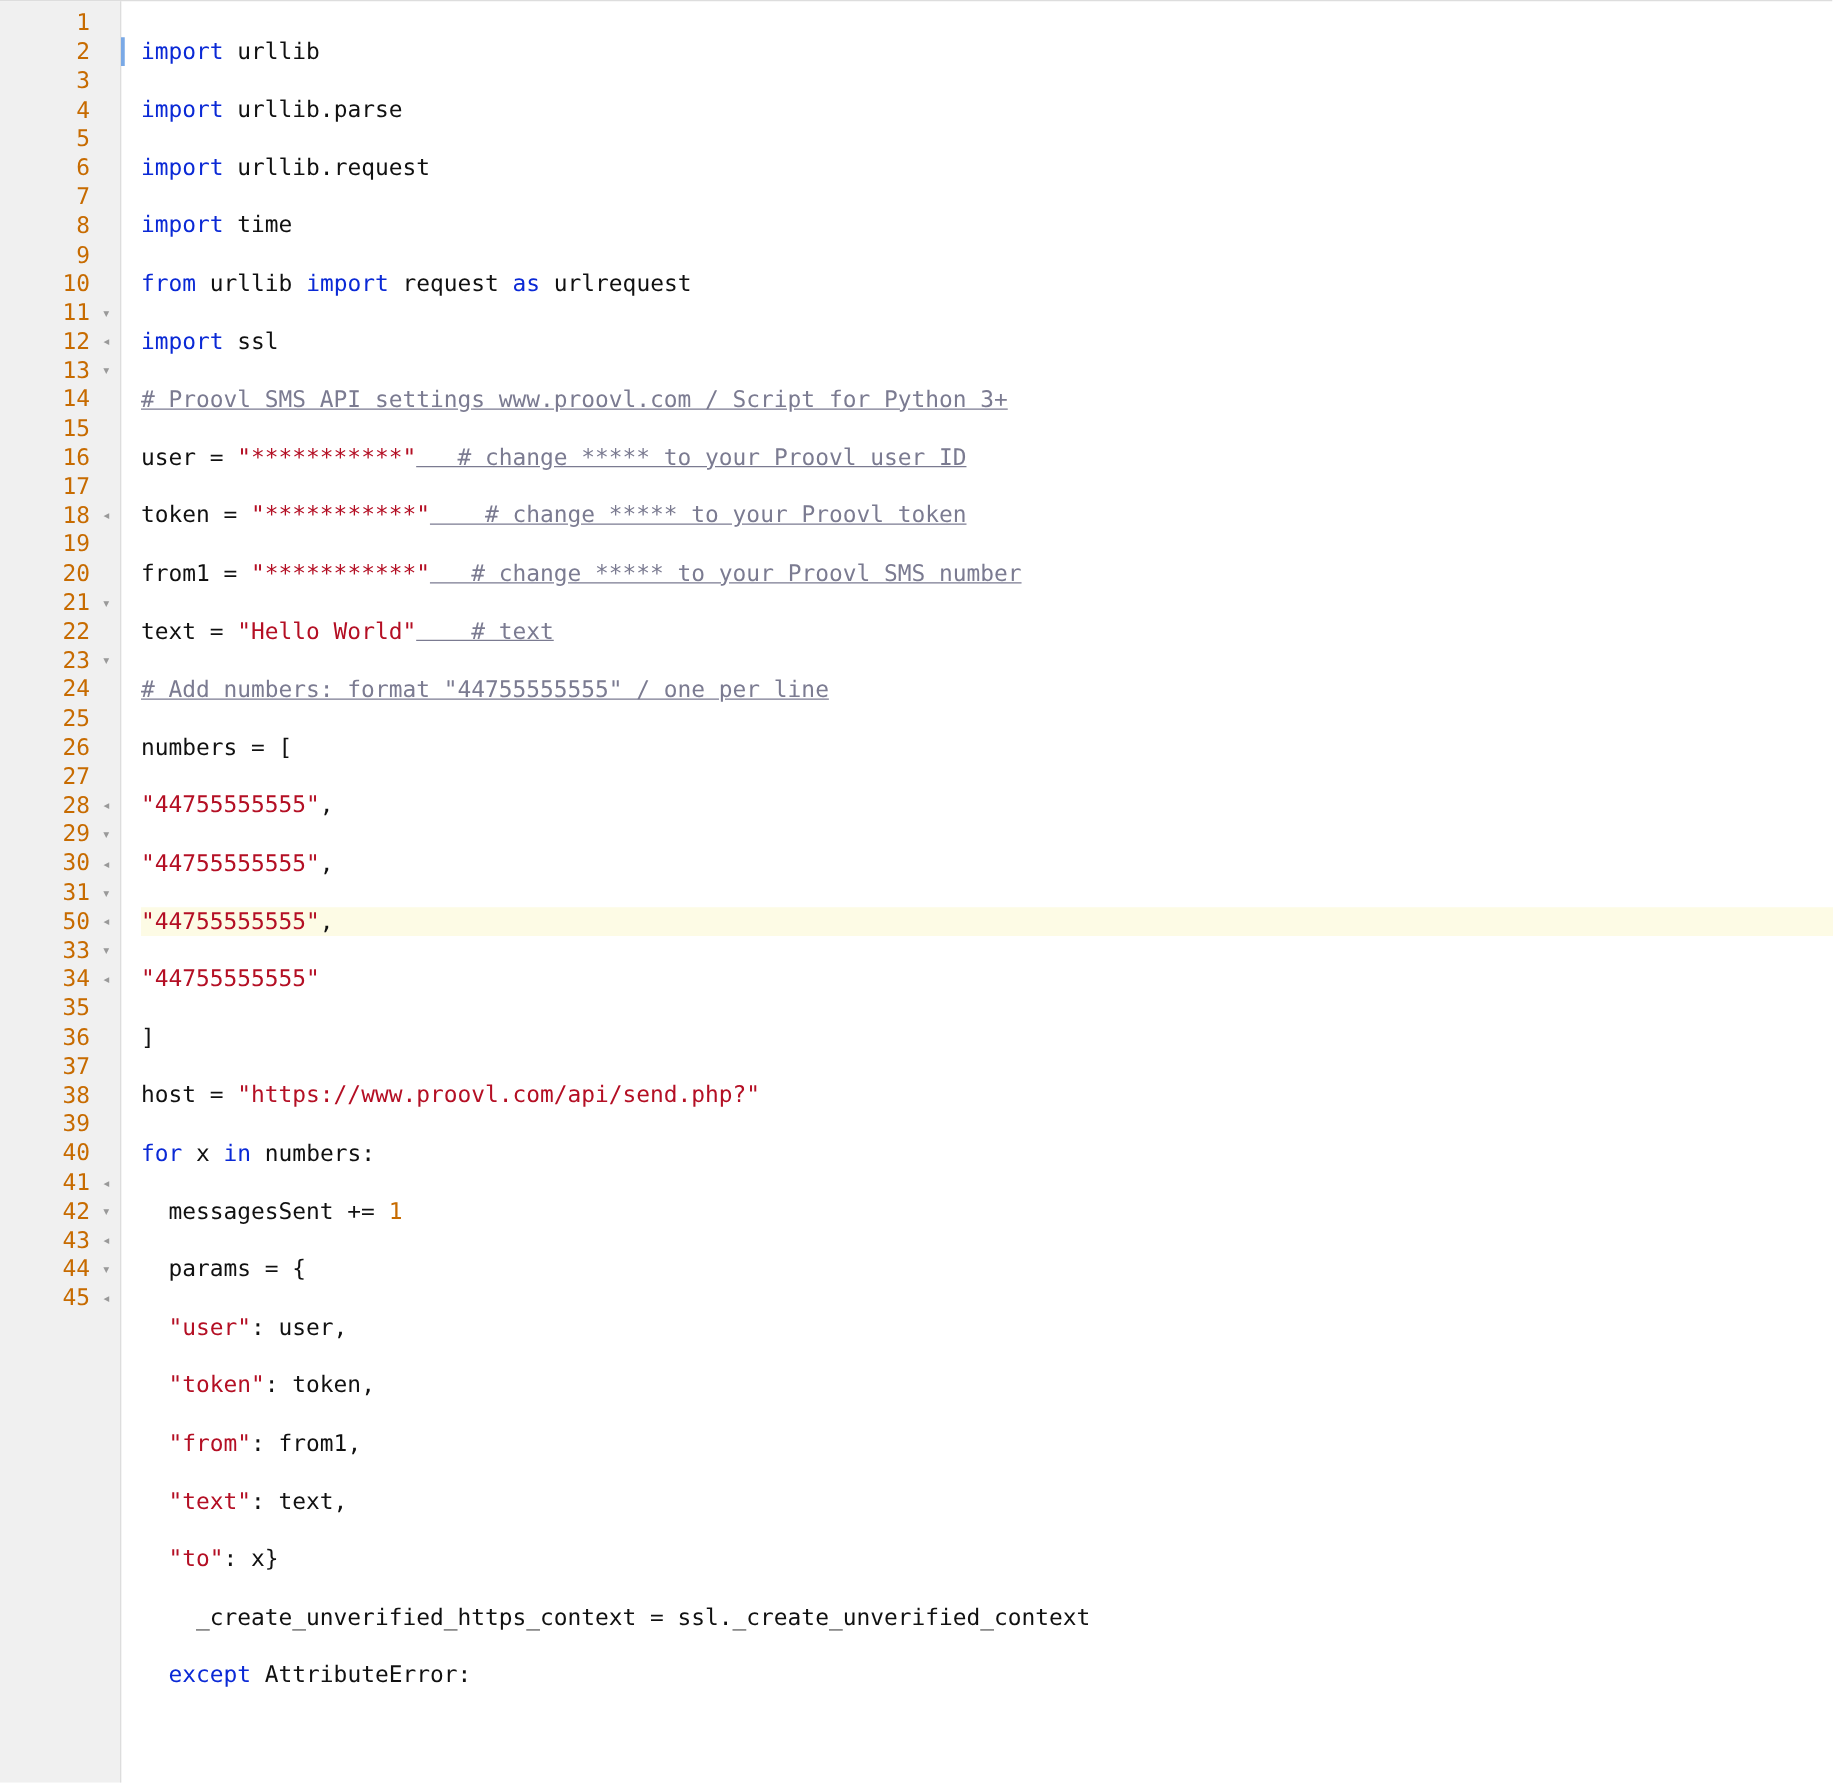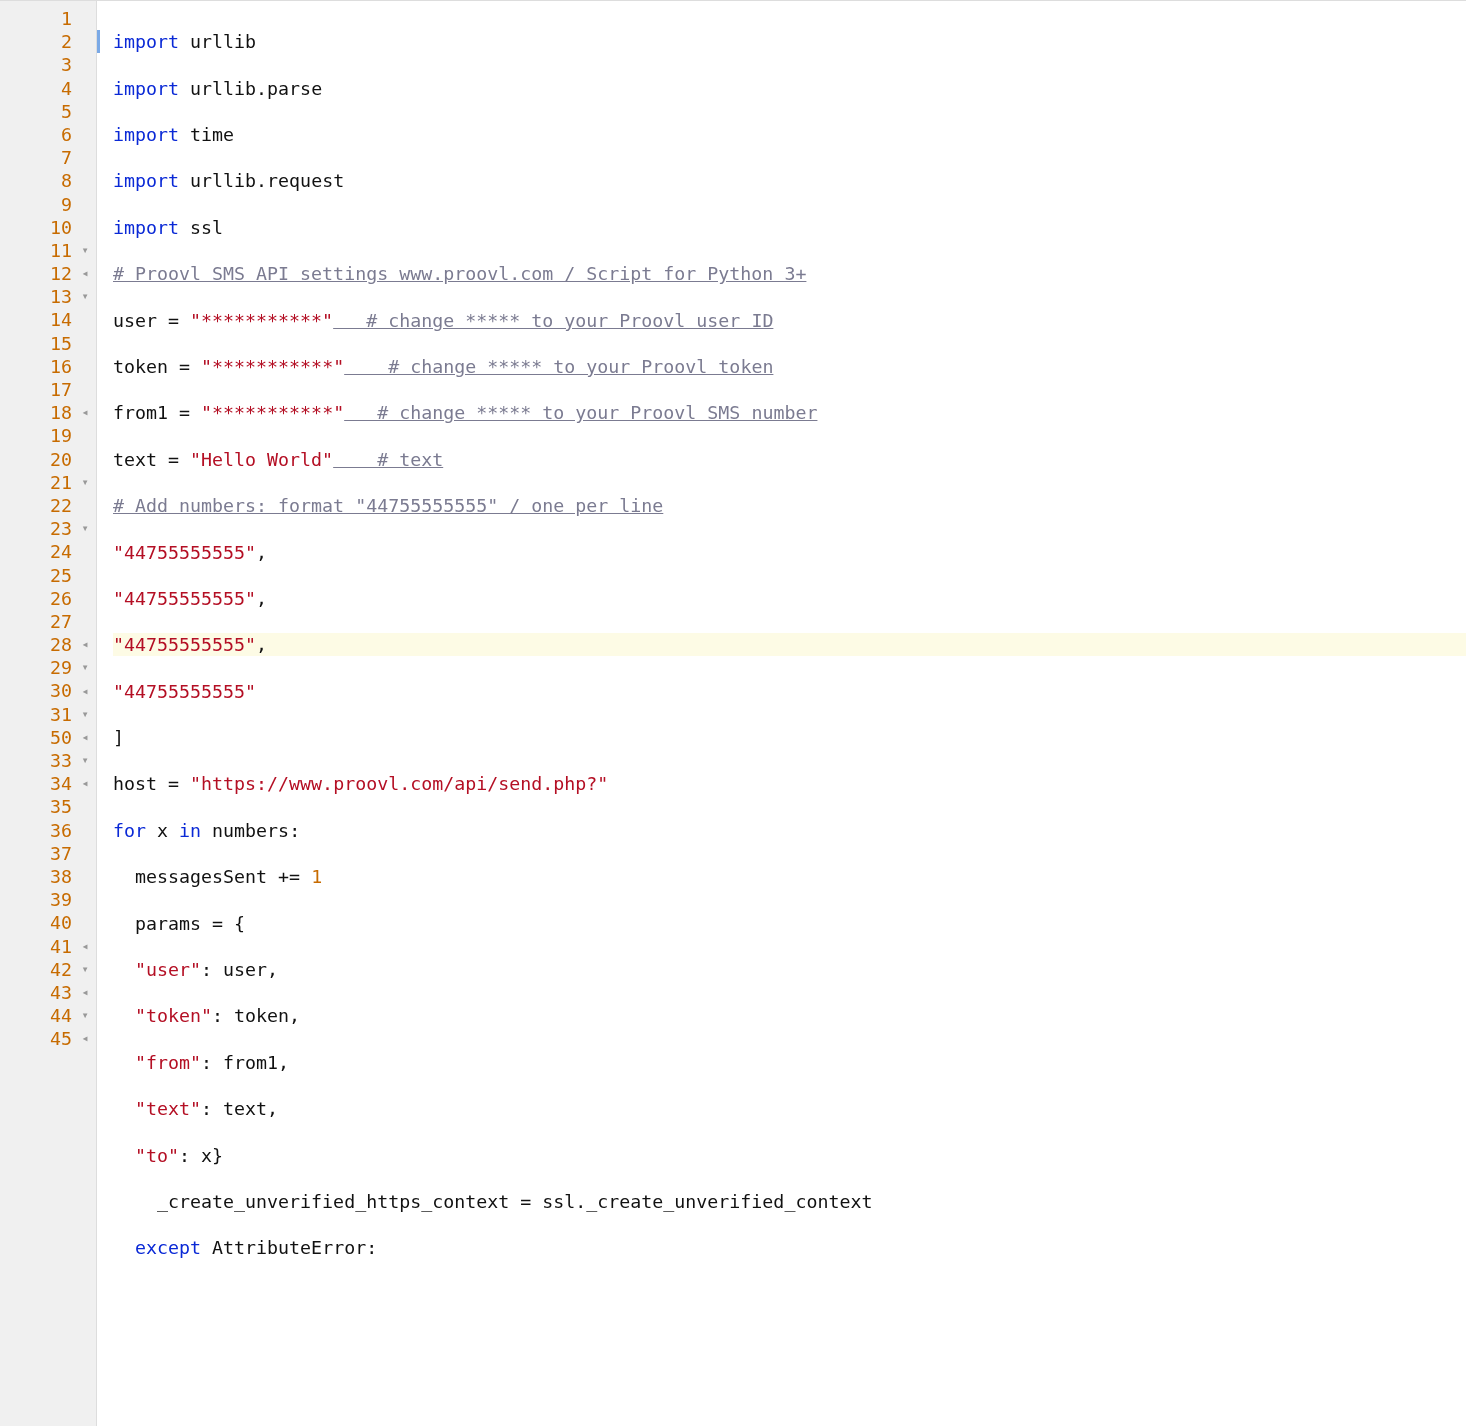--- a/index.html
+++ b/index.html
@@ -258,29 +258,31 @@
       </div>
       <div class="gln">
         <span class="num">45</span>
         <span class="fold">◂</span>
       </div>
     </div>
 
   <div class="code">
 <span class="line lbr"><span class="kw">import</span> <span class="nm">urllib</span></span>
 <span class="line"><span class="kw">import</span> <span class="nm">urllib.parse</span></span>
+<span class="line"><span class="kw">import</span> <span class="nm">urllib.request</span></span>
 <span class="line"><span class="kw">import</span> <span class="nm">time</span></span>
-<span class="line"><span class="kw">import</span> <span class="nm">urllib.request</span></span>
+<span class="line"><span class="kw">from</span> <span class="nm">urllib</span> <span class="kw">import</span> <span class="nm">request</span> <span class="kw">as</span> <span class="nm">urlrequest</span></span>
 <span class="line"><span class="kw">import</span> <span class="nm">ssl</span></span>
 <span class="line"><span class="cmt"># Proovl SMS API settings www.proovl.com / Script for Python 3+</span></span>
 <span class="line"><span class="nm">user = </span><span class="str">"***********"</span><span class="cmt">   # change ***** to your Proovl user ID</span></span>
 <span class="line"><span class="nm">token = </span><span class="str">"***********"</span><span class="cmt">    # change ***** to your Proovl token</span></span>
 <span class="line"><span class="nm">from1 = </span><span class="str">"***********"</span><span class="cmt">   # change ***** to your Proovl SMS number</span></span>
 <span class="line"><span class="nm">text = </span><span class="str">"Hello World"</span><span class="cmt">    # text</span></span>
 <span class="line"><span class="cmt"># Add numbers: format "44755555555" / one per line</span></span>
+<span class="line"><span class="nm">numbers = [</span></span>
 <span class="line"><span class="str">"44755555555"</span><span class="pun">,</span></span>
 <span class="line"><span class="str">"44755555555"</span><span class="pun">,</span></span>
 <span class="line hl"><span class="str">"44755555555"</span><span class="pun">,</span></span>
 <span class="line"><span class="str">"44755555555"</span></span>
 <span class="line"><span class="pun">]</span></span>
 <span class="line"><span class="nm">host = </span><span class="str">"https://www.proovl.com/api/send.php?"</span></span>
 <span class="line"><span class="kw">for</span><span class="nm"> x </span><span class="kw">in</span><span class="nm"> numbers:</span></span>
 <span class="line"><span class="nm">  messagesSent += </span><span class="num">1</span></span>
 <span class="line"><span class="nm">  params = {</span></span>
 <span class="line"><span class="str">  "user"</span><span class="nm">: user,</span></span>

